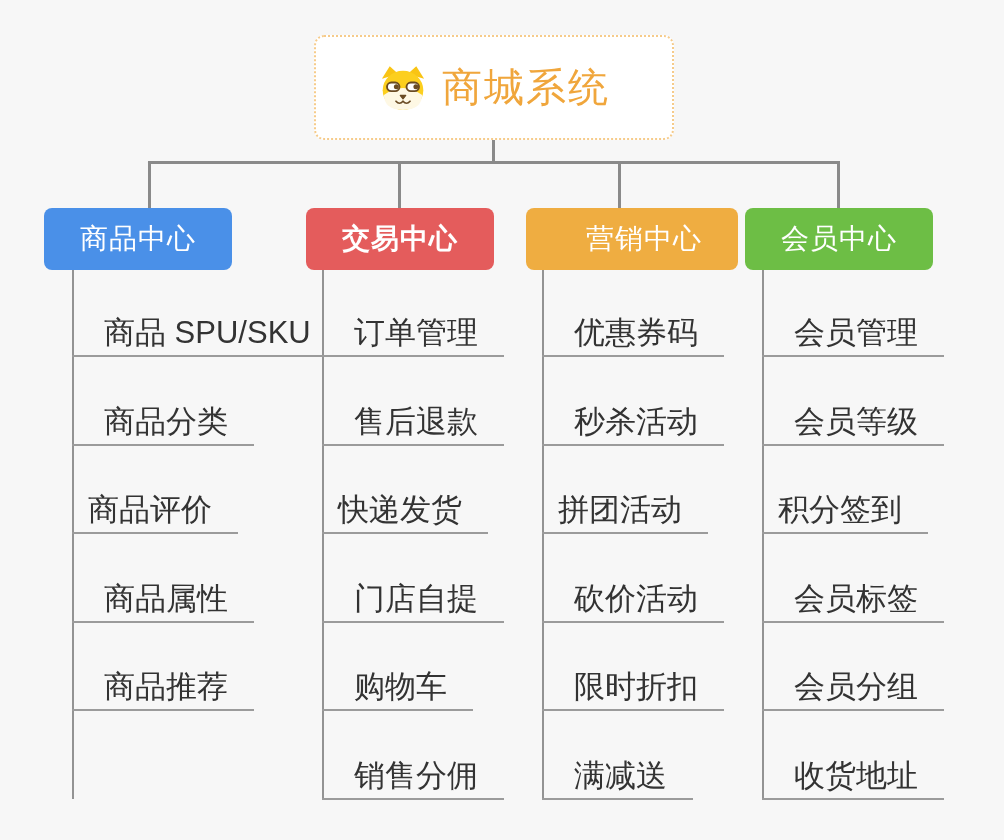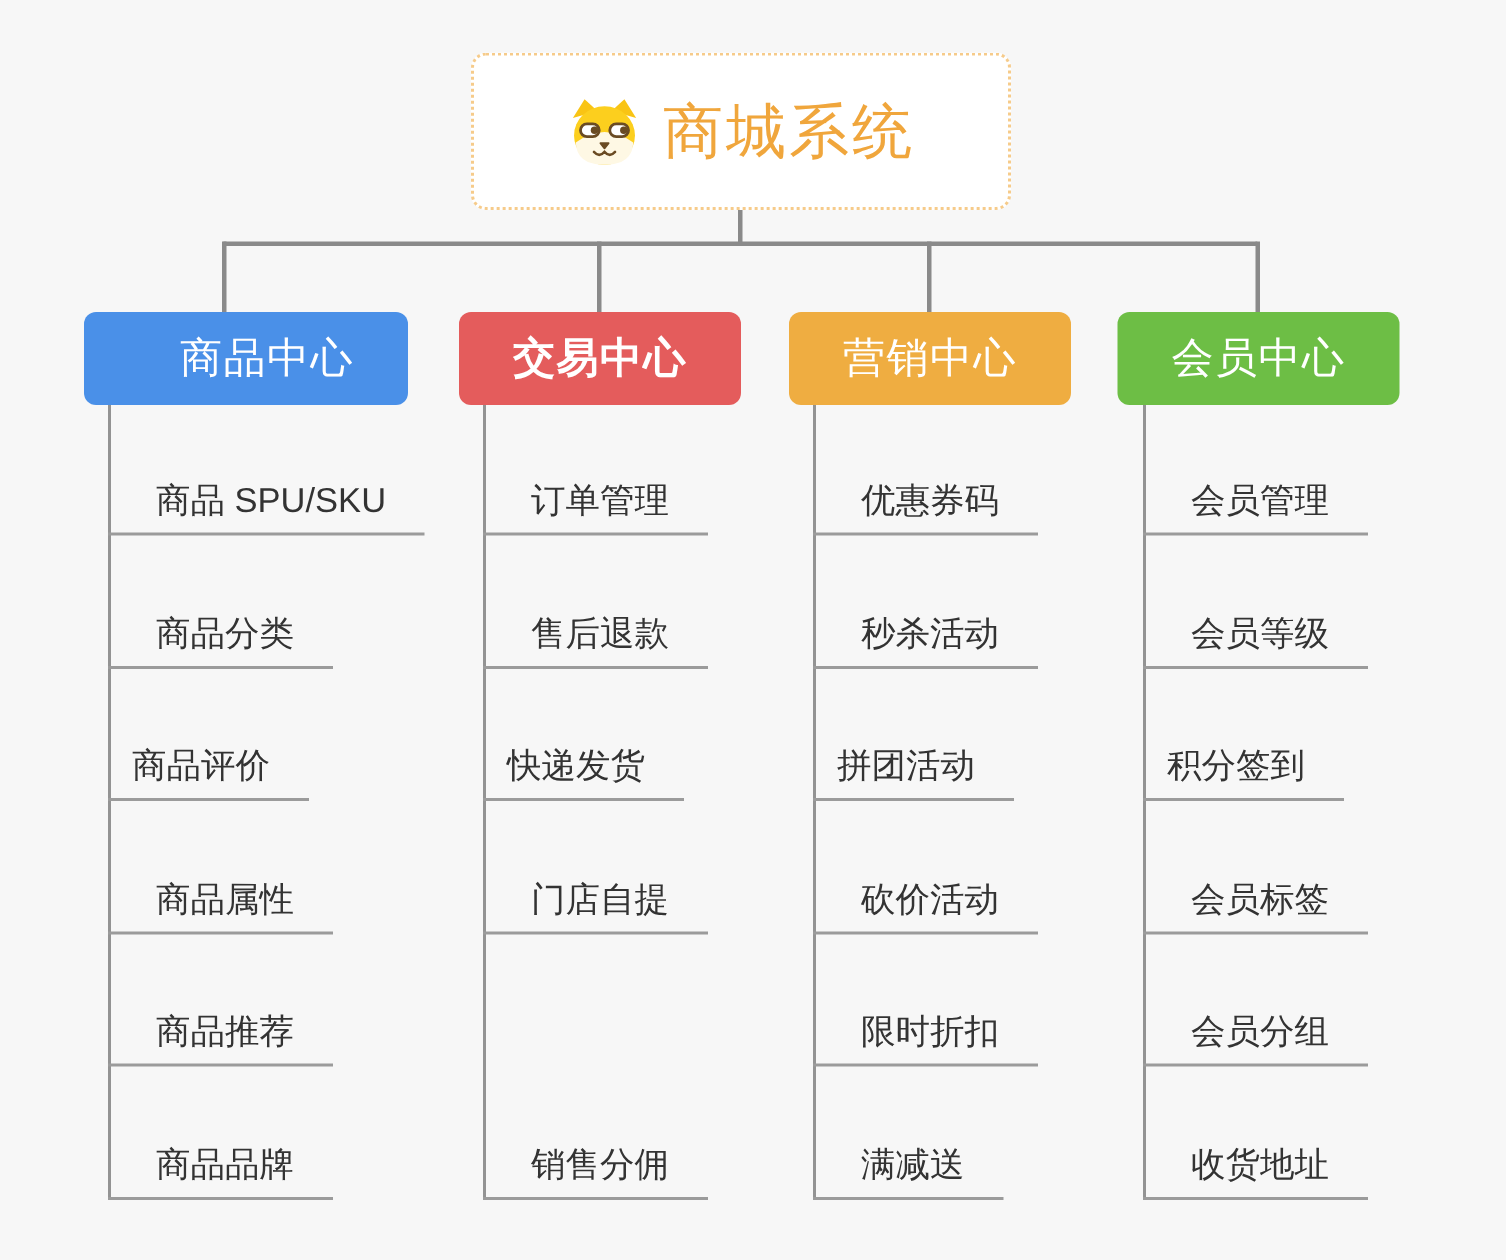--- a/index.html
+++ b/index.html
@@ -43,32 +43,32 @@
   .trunk.c4 { left: 762px; }
 
   
   .branch-box {
     position: absolute; top: 208px; width: 188px; height: 62px;
     border-radius: 8px;
     color: #ffffff; font-size: 28px; letter-spacing: 1px;
     line-height: 62px; text-align: center;
     cursor: default; white-space: nowrap;
   }
-  .branch-box.b1 { left: 56px; padding-left: 28px; }
+  .branch-box.b1 { left: 44px; }
   .branch-box.b2 { left: 306px; }
-  .branch-box.b3 { left: 526px; }
+  .branch-box.b3 { left: 526px; padding-left: 24px; }
   .branch-box.b4 { left: 745px; }
 
   
   .node-item {
     position: absolute; box-sizing: border-box;
     height: 44px; line-height: 40px;
     padding: 0 26px 0 32px;
     border-bottom: 2px solid #9b9b9b;
-    font-size: 23px; color: #333333;
+    font-size: 31px; color: #333333;
     white-space: nowrap;
   }
   .node-item.c1 { left: 72px; }
   .node-item.c2 { left: 322px; }
   .node-item.c3 { left: 542px; }
   .node-item.c4 { left: 762px; }
   .node-item.r1 { top: 313px; }
   .node-item.r2 { top: 402px; }
   .node-item.r3 { top: 490px; padding-left: 16px; }
   .node-item.r4 { top: 579px; }
@@ -111,26 +111,26 @@
   <div class="line trunk c1"></div>
   <div class="line trunk c2"></div>
   <div class="line trunk c3"></div>
   <div class="line trunk c4"></div>
 
   <div class="node-item c1 r1">商品 SPU/SKU</div>
   <div class="node-item c1 r2">商品分类</div>
   <div class="node-item c1 r3">商品评价</div>
   <div class="node-item c1 r4">商品属性</div>
   <div class="node-item c1 r5">商品推荐</div>
-  <div class="node-item c1 r6">商品品牌</div>
 
   <div class="node-item c2 r1">订单管理</div>
   <div class="node-item c2 r2">售后退款</div>
   <div class="node-item c2 r3">快递发货</div>
   <div class="node-item c2 r4">门店自提</div>
+  <div class="node-item c2 r5">购物车</div>
   <div class="node-item c2 r6">销售分佣</div>
 
   <div class="node-item c3 r1">优惠券码</div>
   <div class="node-item c3 r2">秒杀活动</div>
   <div class="node-item c3 r3">拼团活动</div>
   <div class="node-item c3 r4">砍价活动</div>
   <div class="node-item c3 r5">限时折扣</div>
   <div class="node-item c3 r6">满减送</div>
 
   <div class="node-item c4 r1">会员管理</div>

